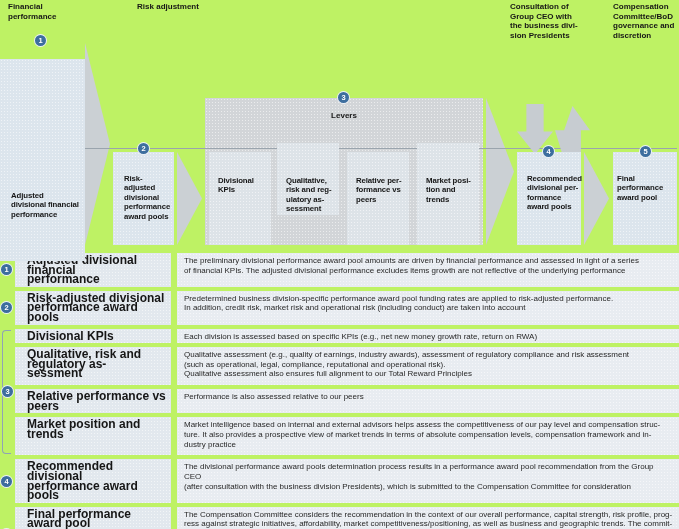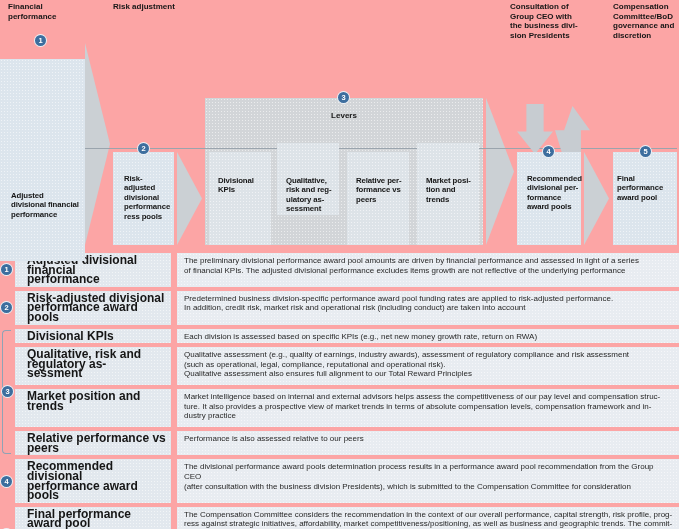--- a/index.html
+++ b/index.html
@@ -1,18 +1,18 @@
 <!DOCTYPE html>
 <html><head>
 <meta charset="utf-8">
 <style>
   * { margin:0; padding:0; box-sizing:border-box; }
   html,body { background:#fff; }
   body { font-family:"Liberation Sans", sans-serif; color:#1a1a1a; }
-  .stage { position:relative; width:679px; height:529px; background:#fca5a5; overflow:hidden; }
+  .stage { position:relative; width:679px; height:529px; background:#bef264; overflow:hidden; }
 
   
   .diagram { position:absolute; left:0; top:0; width:679px; height:250px; }
   .phase-label { position:absolute; top:2px; font-weight:bold; font-size:8px; line-height:9.5px; color:#161616; white-space:pre-line; }
   .hairline { position:absolute; left:0; right:2px; top:148px; height:1px; background:#9aa4ad; z-index:3; }
 
   .dots { background-image:radial-gradient(circle, rgba(255,255,255,.55) .6px, rgba(255,255,255,0) .9px); background-size:3px 3px; }
   .box { position:absolute; z-index:2; }
   .box.blue { background-color:#dce5ed; z-index:4; }
   .box.grey { background-color:#d2d5d8; }
@@ -41,21 +41,21 @@
 </style>
 </head>
 <body>
 
 <div class="stage">
 
   <div class="diagram">
 
     <div class="phase-label" style="left:8px; width:74px;">Financial
 performance</div>
-    <div class="phase-label" style="left:113px; width:110px;">Risk adjustment</div>
+    <div class="phase-label" style="left:113px; width:110px;text-align:center;">Risk adjustment</div>
     <div class="phase-label" style="left:510px; width:82px;">Consultation of
 Group CEO with
 the business divi-
 sion Presidents</div>
     <div class="phase-label" style="left:613px; width:66px;">Compensation
 Committee/BoD
 governance and
 discretion</div>
 
     <div class="hairline"></div>
@@ -64,21 +64,21 @@
       <span class="box-label">Adjusted
 divisional financial
 performance</span>
     </div>
     <div class="tri" style="left:85px; top:43px; width:25px; height:202px;"></div>
 
     <div class="box blue dots" style="left:113px; top:152px; width:61px; height:93px; padding:22px 2px 0 11px;">
       <span class="box-label">Risk-adjusted
 divisional
 performance
-ress pools</span>
+award pools</span>
     </div>
     <div class="tri" style="left:177px; top:152px; width:25px; height:93px;"></div>
 
     <div class="box grey dots" style="left:205px; top:98px; width:278px; height:147px;">
       <span class="levers-title">Levers</span>
     </div>
     <div class="box lever dots" style="left:209px; top:152px; width:62px; height:93px; padding:24px 3px 0 9px;">
       <span class="box-label">Divisional
 KPIs</span>
     </div>
@@ -158,32 +158,32 @@
 
       <div class="trow mh38">
         <div class="badge-col"></div>
         <div class="label-cell dots">Qualitative, risk and regulatory as-
 sessment</div>
         <div class="desc-cell dots">Qualitative assessment (e.g., quality of earnings, industry awards), assessment of regulatory compliance and risk assessment
 (such as operational, legal, compliance, reputational and operational risk).
 Qualitative assessment also ensures full alignment to our Total Reward Principles</div>
       </div>
 
+      <div class="trow mh14">
+        <div class="badge-col"></div>
+        <div class="label-cell dots">Relative performance vs peers</div>
+        <div class="desc-cell dots">Performance is also assessed relative to our peers</div>
+      </div>
+
       <div class="trow mh38">
         <div class="badge-col"></div>
         <div class="label-cell dots">Market position and trends</div>
         <div class="desc-cell dots">Market intelligence based on internal and external advisors helps assess the competitiveness of our pay level and compensation struc-
 ture. It also provides a prospective view of market trends in terms of absolute compensation levels, compensation framework and in-
 dustry practice</div>
-      </div>
-
-      <div class="trow mh14">
-        <div class="badge-col"></div>
-        <div class="label-cell dots">Relative performance vs peers</div>
-        <div class="desc-cell dots">Performance is also assessed relative to our peers</div>
       </div>
     </div>
 
     <div class="trow mh29">
       <div class="badge-col">
         <span class="badge tbadge">4</span>
       </div>
       <div class="label-cell dots">Recommended divisional
 performance award pools</div>
       <div class="desc-cell dots">The divisional performance award pools determination process results in a performance award pool recommendation from the Group CEO

